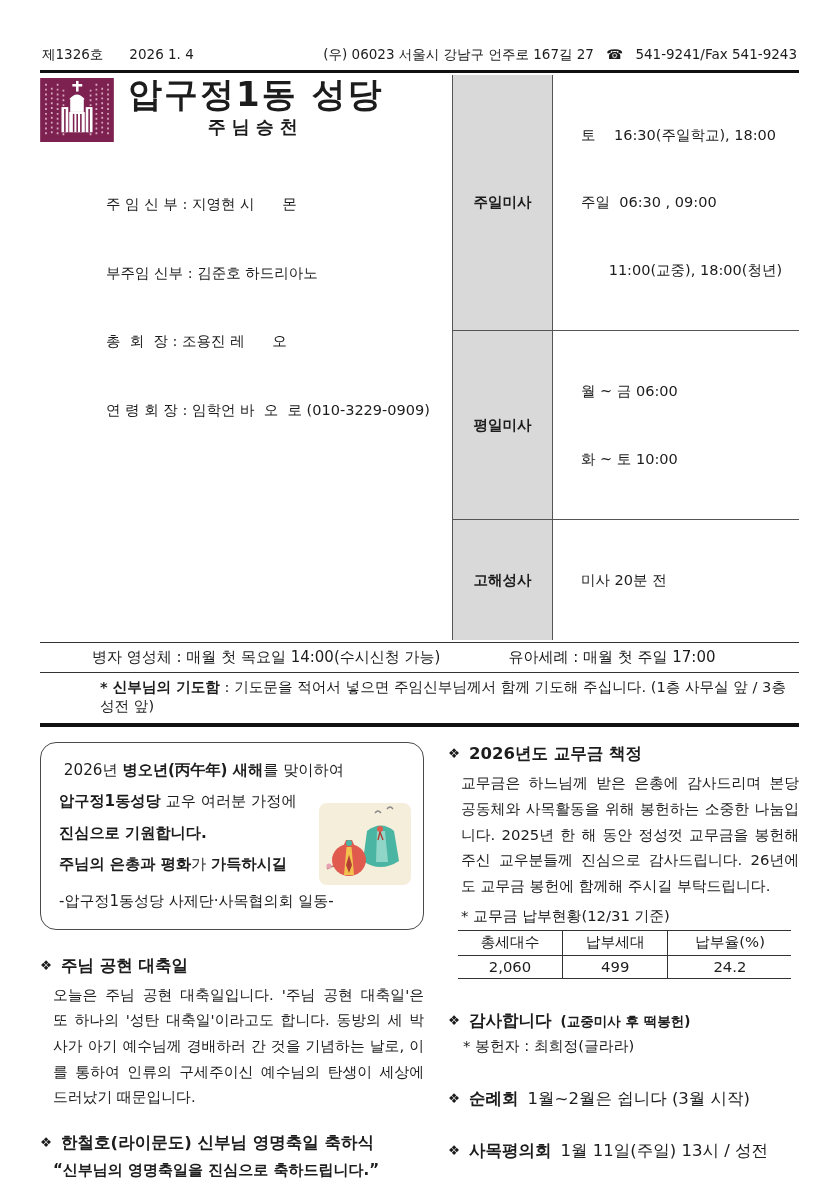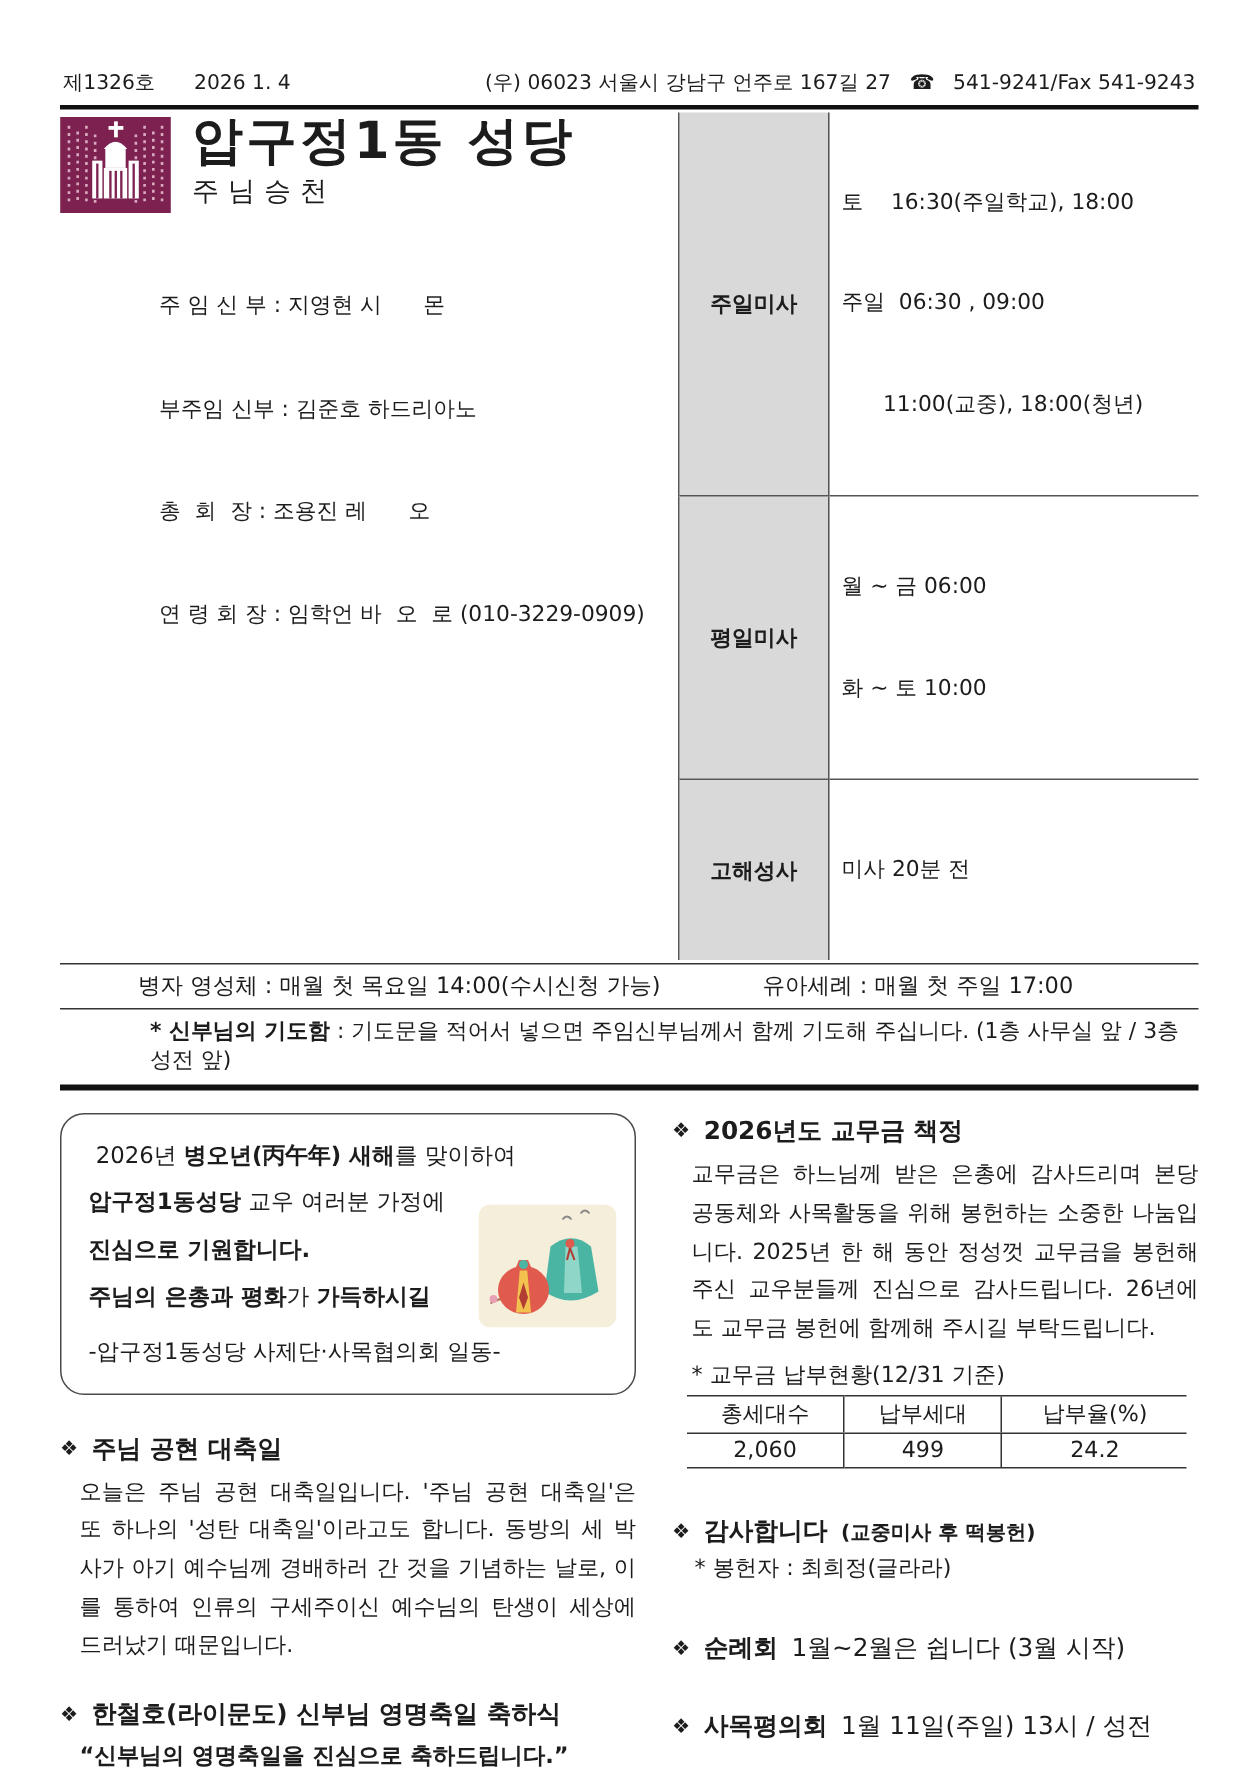--- a/index.html
+++ b/index.html
@@ -14,29 +14,29 @@
   .topbar .left span { margin-right:26px; }
   .topbar .right span { margin-left:8px; }
 
   
   .header { display:flex; margin-top:2px; }
   .head-left { width:412px; }
   .name-row { display:flex; }
   .logo { width:74px; height:64px; flex:0 0 74px; margin-top:3px; }
   .titles { margin-left:14px; }
   .church-name { font-size:34px; font-weight:900; letter-spacing:2px; line-height:1.15; }
-  .subtitle { font-size:18px; font-weight:400; letter-spacing:6px; text-align:left; margin-top:1px; }
+  .subtitle { font-size:18px; font-weight:700; letter-spacing:6px; text-align:center; margin-top:1px; }
   .staff { margin:5px 0 0 66px; font-size:14.5px; line-height:1.58; white-space:pre; }
   .head-right { flex:1; }
   .mass-table { width:100%; border-collapse:collapse; font-size:14.5px; }
   .mass-table td { vertical-align:middle; }
   .mass-table tr + tr td { border-top:1.2px solid #555; }
   .m-label { background:#d9d9d9; width:100px; text-align:center; font-weight:700;
              border-left:1.2px solid #555; border-right:1.2px solid #555;font-family:Liberation Serif, serif; }
-  .m-val { padding:4px 0 4px 8px; line-height:1.55; white-space:pre; }
+  .m-val { padding:4px 0 4px 28px; line-height:1.55; white-space:pre; }
 
   .info-row { border-top:1.2px solid #333; margin-top:2px; padding:5px 0 5px 52px;
               display:flex; gap:68px; font-size:15px; }
   .prayer-row { border-top:1.2px solid #333; border-bottom:4px solid #111;
                 padding:5px 0 7px 60px; font-size:14.6px; }
   .prayer-row b { font-weight:800; }
 
   
   .cols { display:flex; gap:24px; padding-top:15px; }
   .col-left { width:384px; flex:0 0 384px; }

